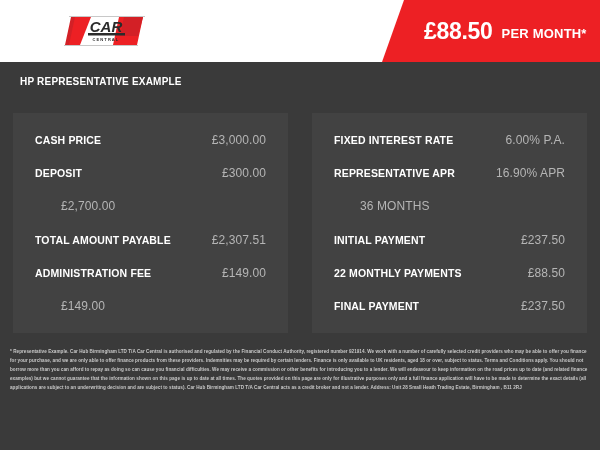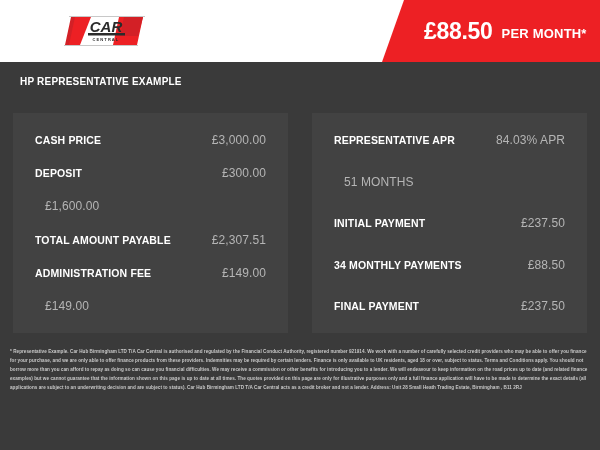--- a/index.html
+++ b/index.html
@@ -111,21 +111,21 @@
     color: #ffffff;
     font-size: 10.5px;
     font-weight: bold;
     letter-spacing: 0.15px;
   }
   .row-value {
     color: #b5b5b5;
     font-size: 12px;
     font-weight: normal;
     letter-spacing: 0.1px;
-    margin-left: 10px;
+    margin-left: 26px;
   }
 
   
   .footer {
     position: absolute;
     left: 10px;
     top: 348px;
     width: 582px;
     color: #c9c9c9;
     font-size: 4.6px;
@@ -170,49 +170,53 @@
     <div class="panel">
       <div class="row">
         <span class="row-label">CASH PRICE</span>
         <span class="row-value">£3,000.00</span>
       </div>
       <div class="row">
         <span class="row-label">DEPOSIT</span>
         <span class="row-value">£300.00</span>
       </div>
       <div class="row">
-        <span class="row-value">£1,600.00</span>
+        <span class="row-value">£2,700.00</span>
       </div>
       <div class="row">
         <span class="row-label">TOTAL AMOUNT PAYABLE</span>
         <span class="row-value">£2,307.51</span>
       </div>
       <div class="row">
         <span class="row-label">ADMINISTRATION FEE</span>
         <span class="row-value">£149.00</span>
       </div>
       <div class="row">
         <span class="row-value">£149.00</span>
       </div>
     </div>
 
     <div class="panel">
       <div class="row">
+        <span class="row-label">FIXED INTEREST RATE</span>
+        <span class="row-value">6.00% P.A.</span>
+      </div>
+      <div class="row">
         <span class="row-label">REPRESENTATIVE APR</span>
-        <span class="row-value">84.03% APR</span>
-      </div>
-      <div class="row">
-        <span class="row-value">51 MONTHS</span>
+        <span class="row-value">16.90% APR</span>
+      </div>
+      <div class="row">
+        <span class="row-value">36 MONTHS</span>
       </div>
       <div class="row">
         <span class="row-label">INITIAL PAYMENT</span>
         <span class="row-value">£237.50</span>
       </div>
       <div class="row">
-        <span class="row-label">34 MONTHLY PAYMENTS</span>
+        <span class="row-label">22 MONTHLY PAYMENTS</span>
         <span class="row-value">£88.50</span>
       </div>
       <div class="row">
         <span class="row-label">FINAL PAYMENT</span>
         <span class="row-value">£237.50</span>
       </div>
     </div>
 
   </div>
 

